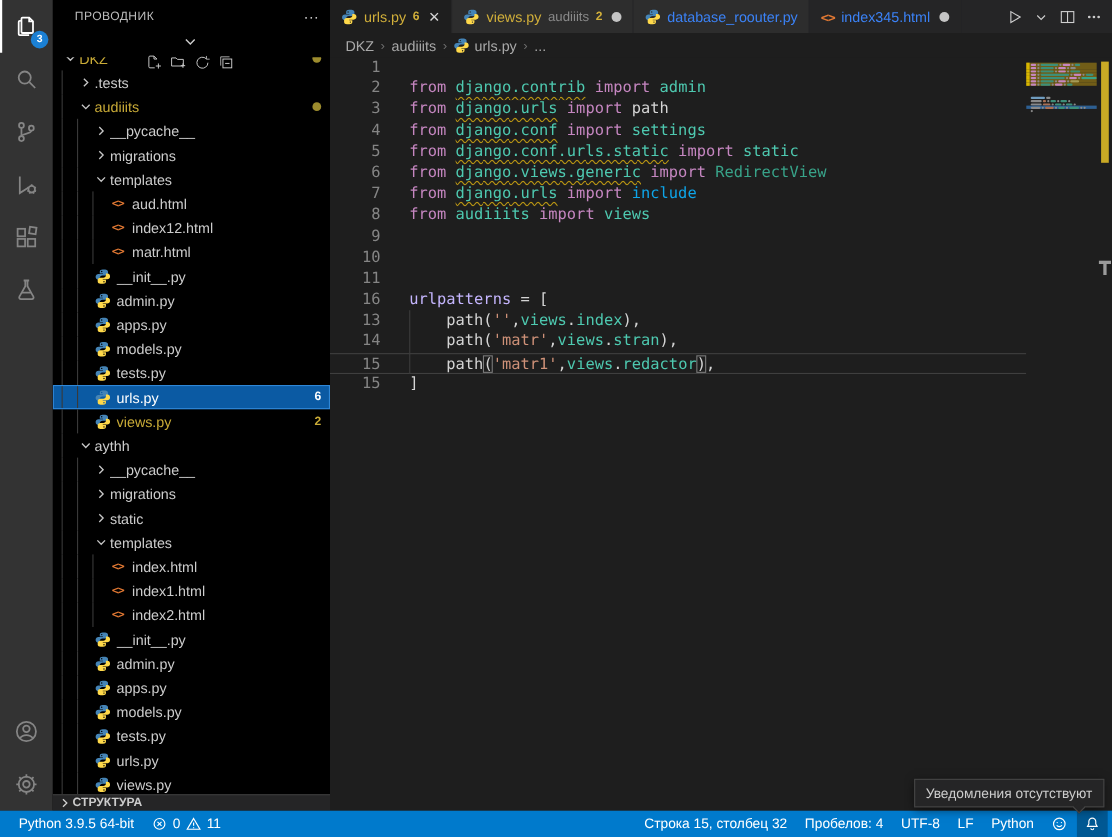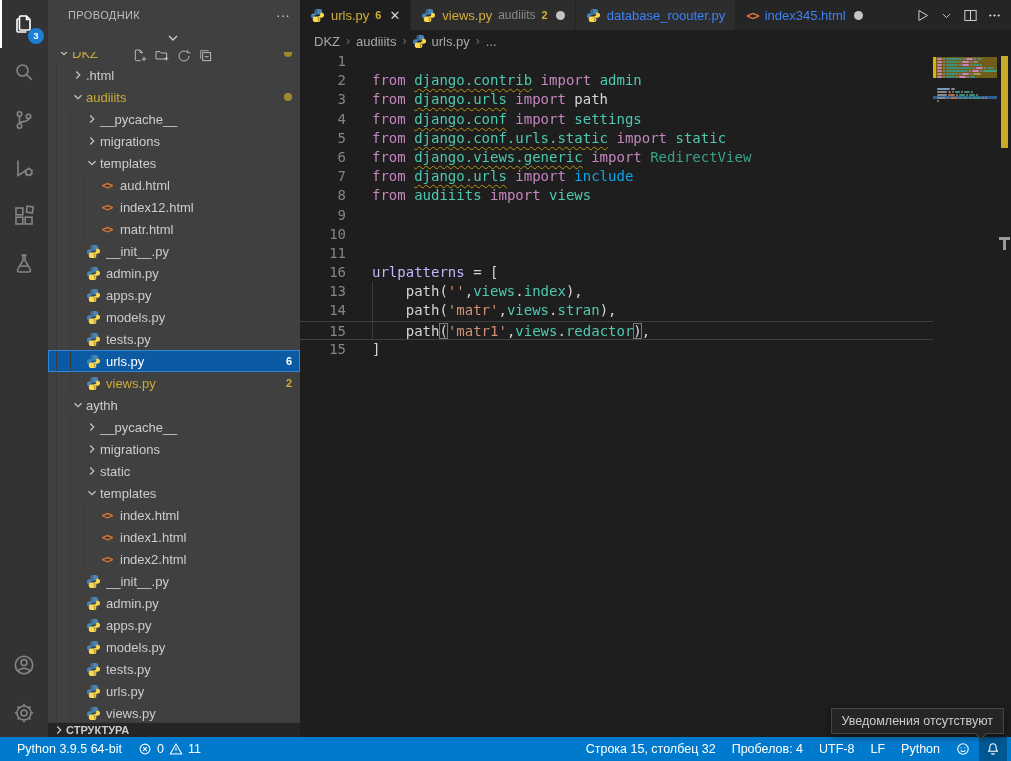--- a/index.html
+++ b/index.html
@@ -9,21 +9,21 @@
   
   .activity{position:absolute;left:0;top:0;bottom:24px;width:48px;background:#333333;
             display:flex;flex-direction:column;justify-content:space-between;}
   .act-group{display:flex;flex-direction:column;}
   .act-item{position:relative;width:48px;height:48px;display:flex;align-items:center;justify-content:center;color:#858585;cursor:pointer;}
   .act-item.active{color:#ffffff;box-shadow:inset 2px 0 0 #ffffff;}
   .act-item svg{width:24px;height:24px;stroke:currentColor;fill:none;stroke-width:1.6;}
   .act-badge{position:absolute;right:4px;bottom:4px;min-width:16px;height:16px;border-radius:9px;
              background:#1b80d4;color:#fff;font-size:9.5px;line-height:16px;text-align:center;font-weight:bold;}
   
-  .sidebar{position:absolute;left:48px;top:0;bottom:24px;width:252px;background:#404040;display:flex;flex-direction:column;}
+  .sidebar{position:absolute;left:48px;top:0;bottom:24px;width:252px;background:#000000;display:flex;flex-direction:column;}
   .sb-title{height:30px;line-height:30px;padding:0 10px 0 20px;font-size:11px;color:#bbbbbb;display:flex;}
   .sb-title .lbl{flex:1;letter-spacing:.4px;}
   .sb-title .dots{color:#c5c5c5;font-size:14px;cursor:pointer;}
   .sb-sect{height:22px;display:flex;align-items:center;font-size:11px;font-weight:bold;color:#cccccc;padding:0 6px 0 4px;flex-direction:column;}
   .sb-sect .lbl{flex:1;white-space:nowrap;overflow:hidden;}
   .sb-sect svg{width:16px;height:16px;stroke:#cccccc;fill:none;stroke-width:1.3;}
   .sb-actions{display:flex;gap:6px;}
   .sb-actions span{cursor:pointer;display:flex;}
   .tree{flex:1;overflow:hidden;position:relative;font-size:13px;}
   .tree-inner{margin-top:-10px;}
@@ -224,21 +224,21 @@
             <span class="dot"></span>
           </div>
           <div class="trow">
             <span class="ind noguide" style="width:8px"></span>
             <span class="ind" style="width:14px"></span>
             <span class="tw">
               <svg viewBox="0 0 16 16">
                 <path d="M6 4l4 4-4 4"></path>
               </svg>
             </span>
-            <span class="lbl">.html</span>
+            <span class="lbl">.tests</span>
           </div>
           <div class="trow">
             <span class="ind noguide" style="width:8px"></span>
             <span class="ind" style="width:14px"></span>
             <span class="tw">
               <svg viewBox="0 0 16 16">
                 <path d="M4 6l4 4 4-4"></path>
               </svg>
             </span>
             <span class="lbl warn">audiiits</span>

